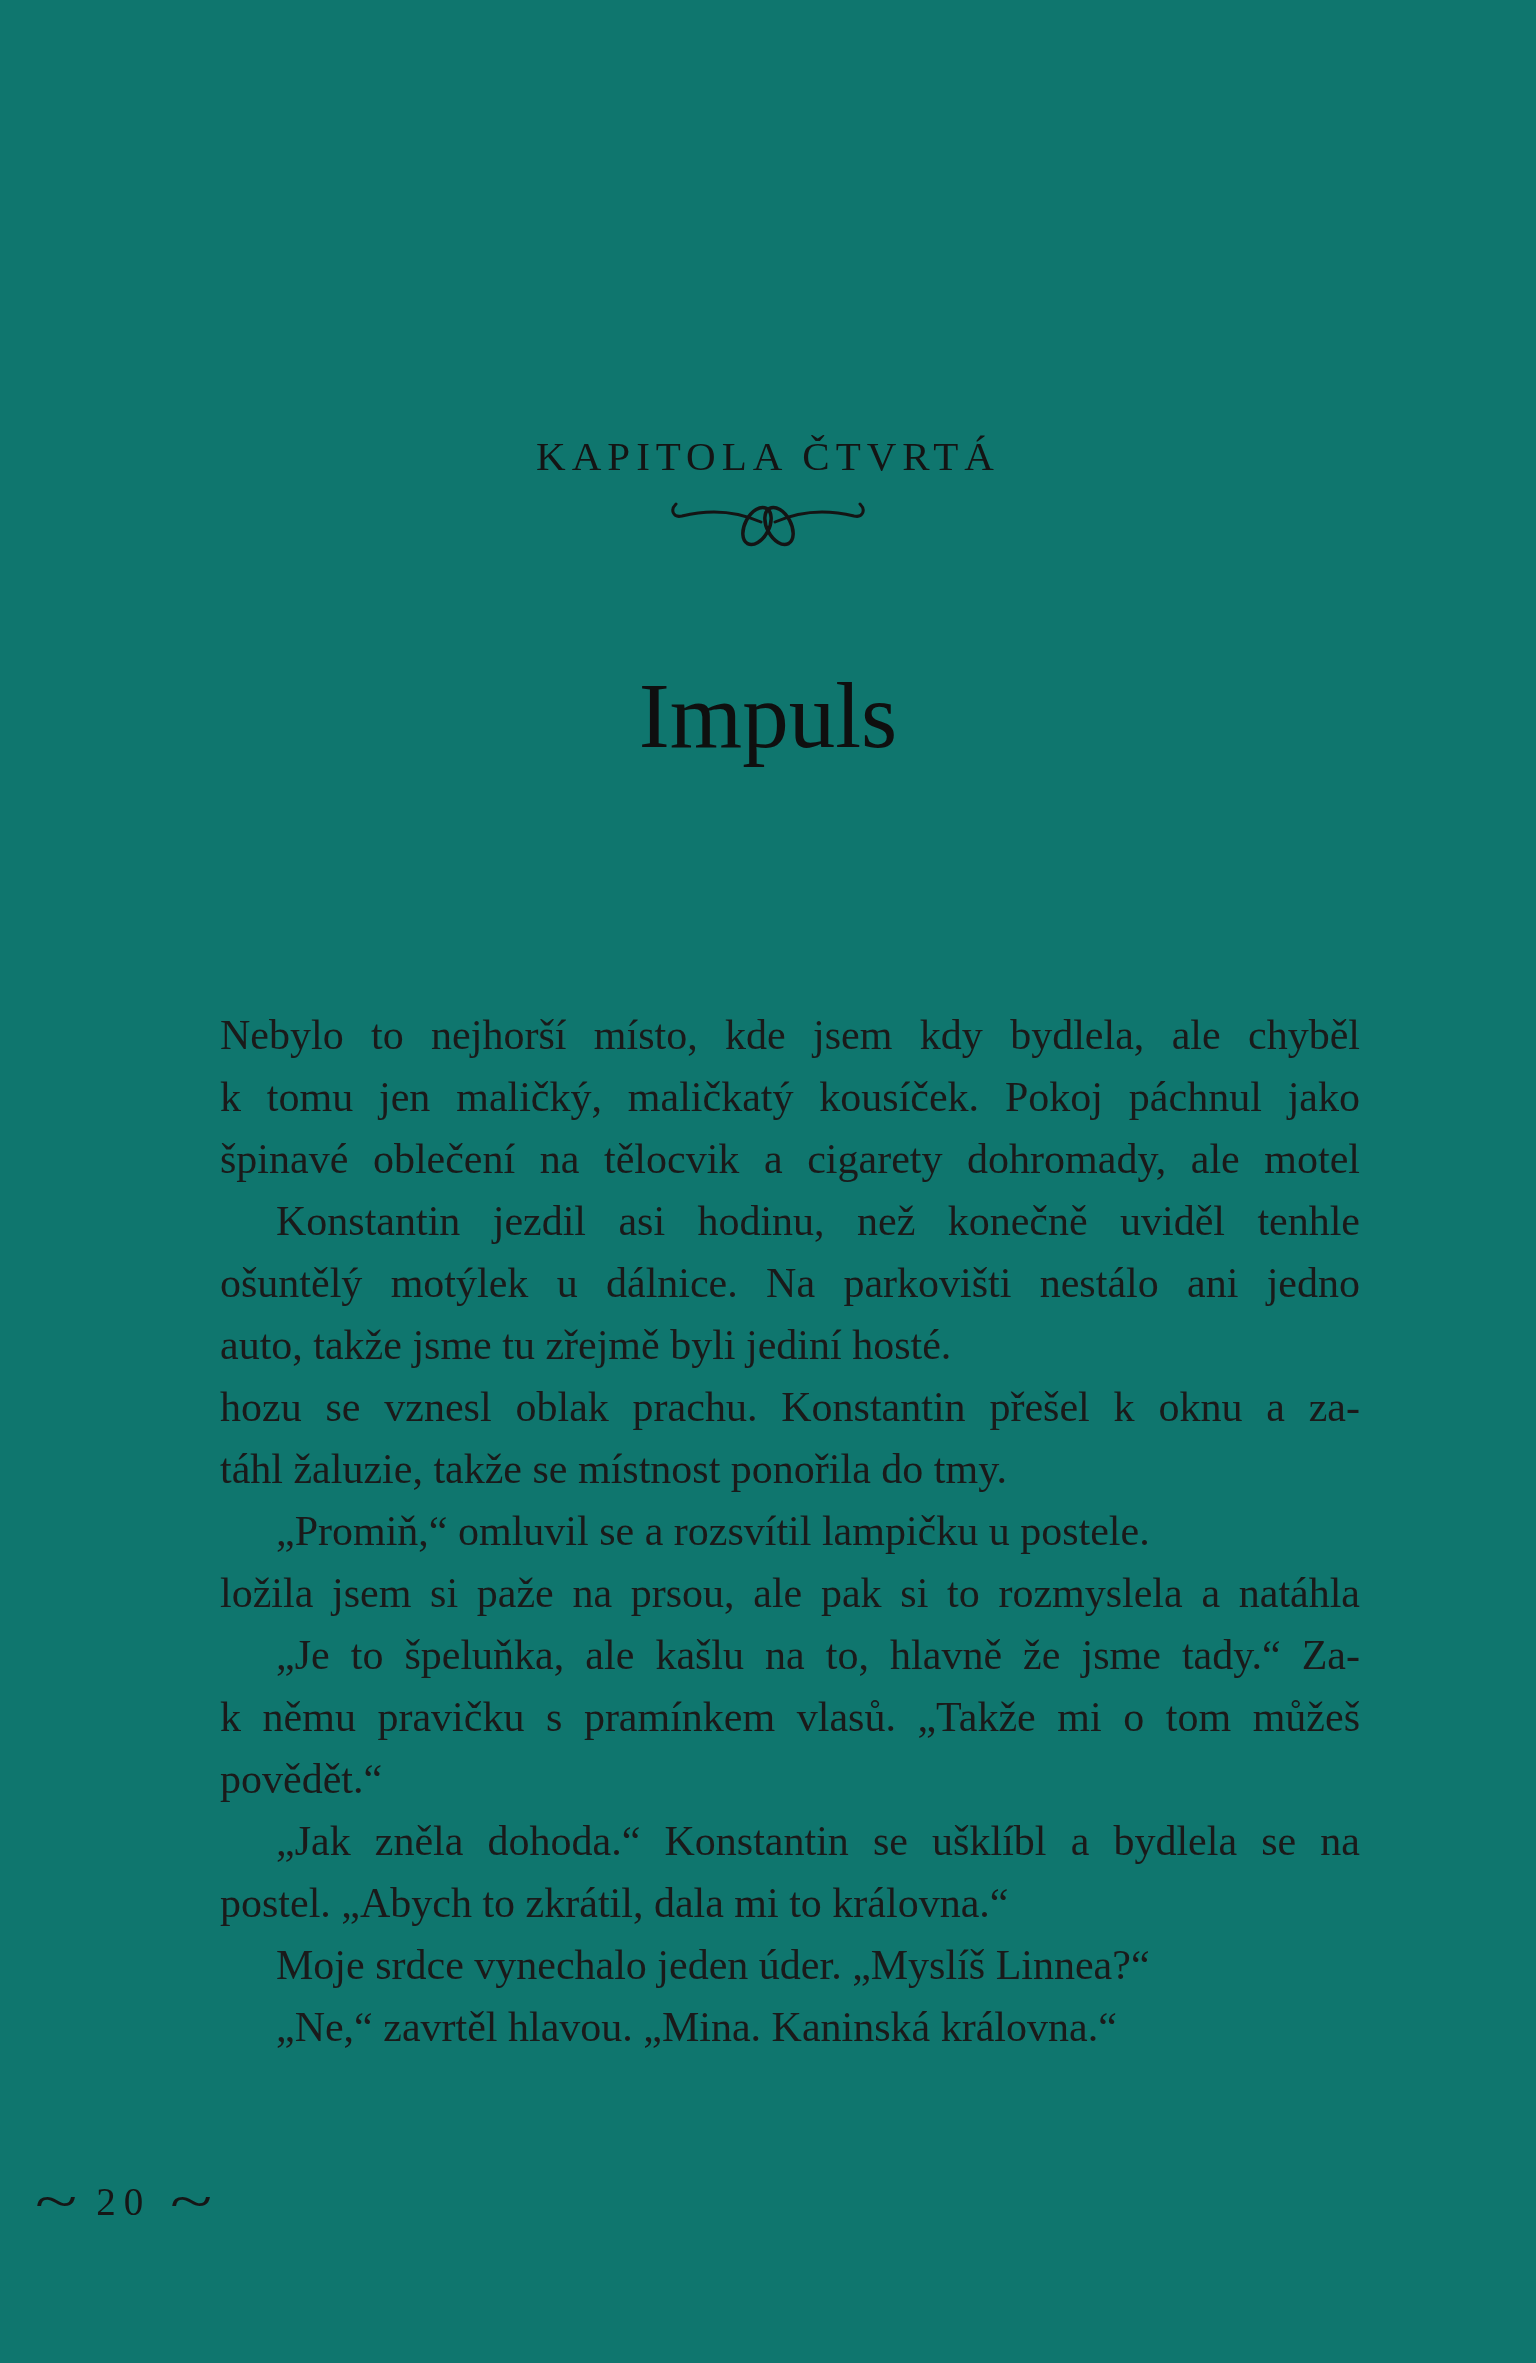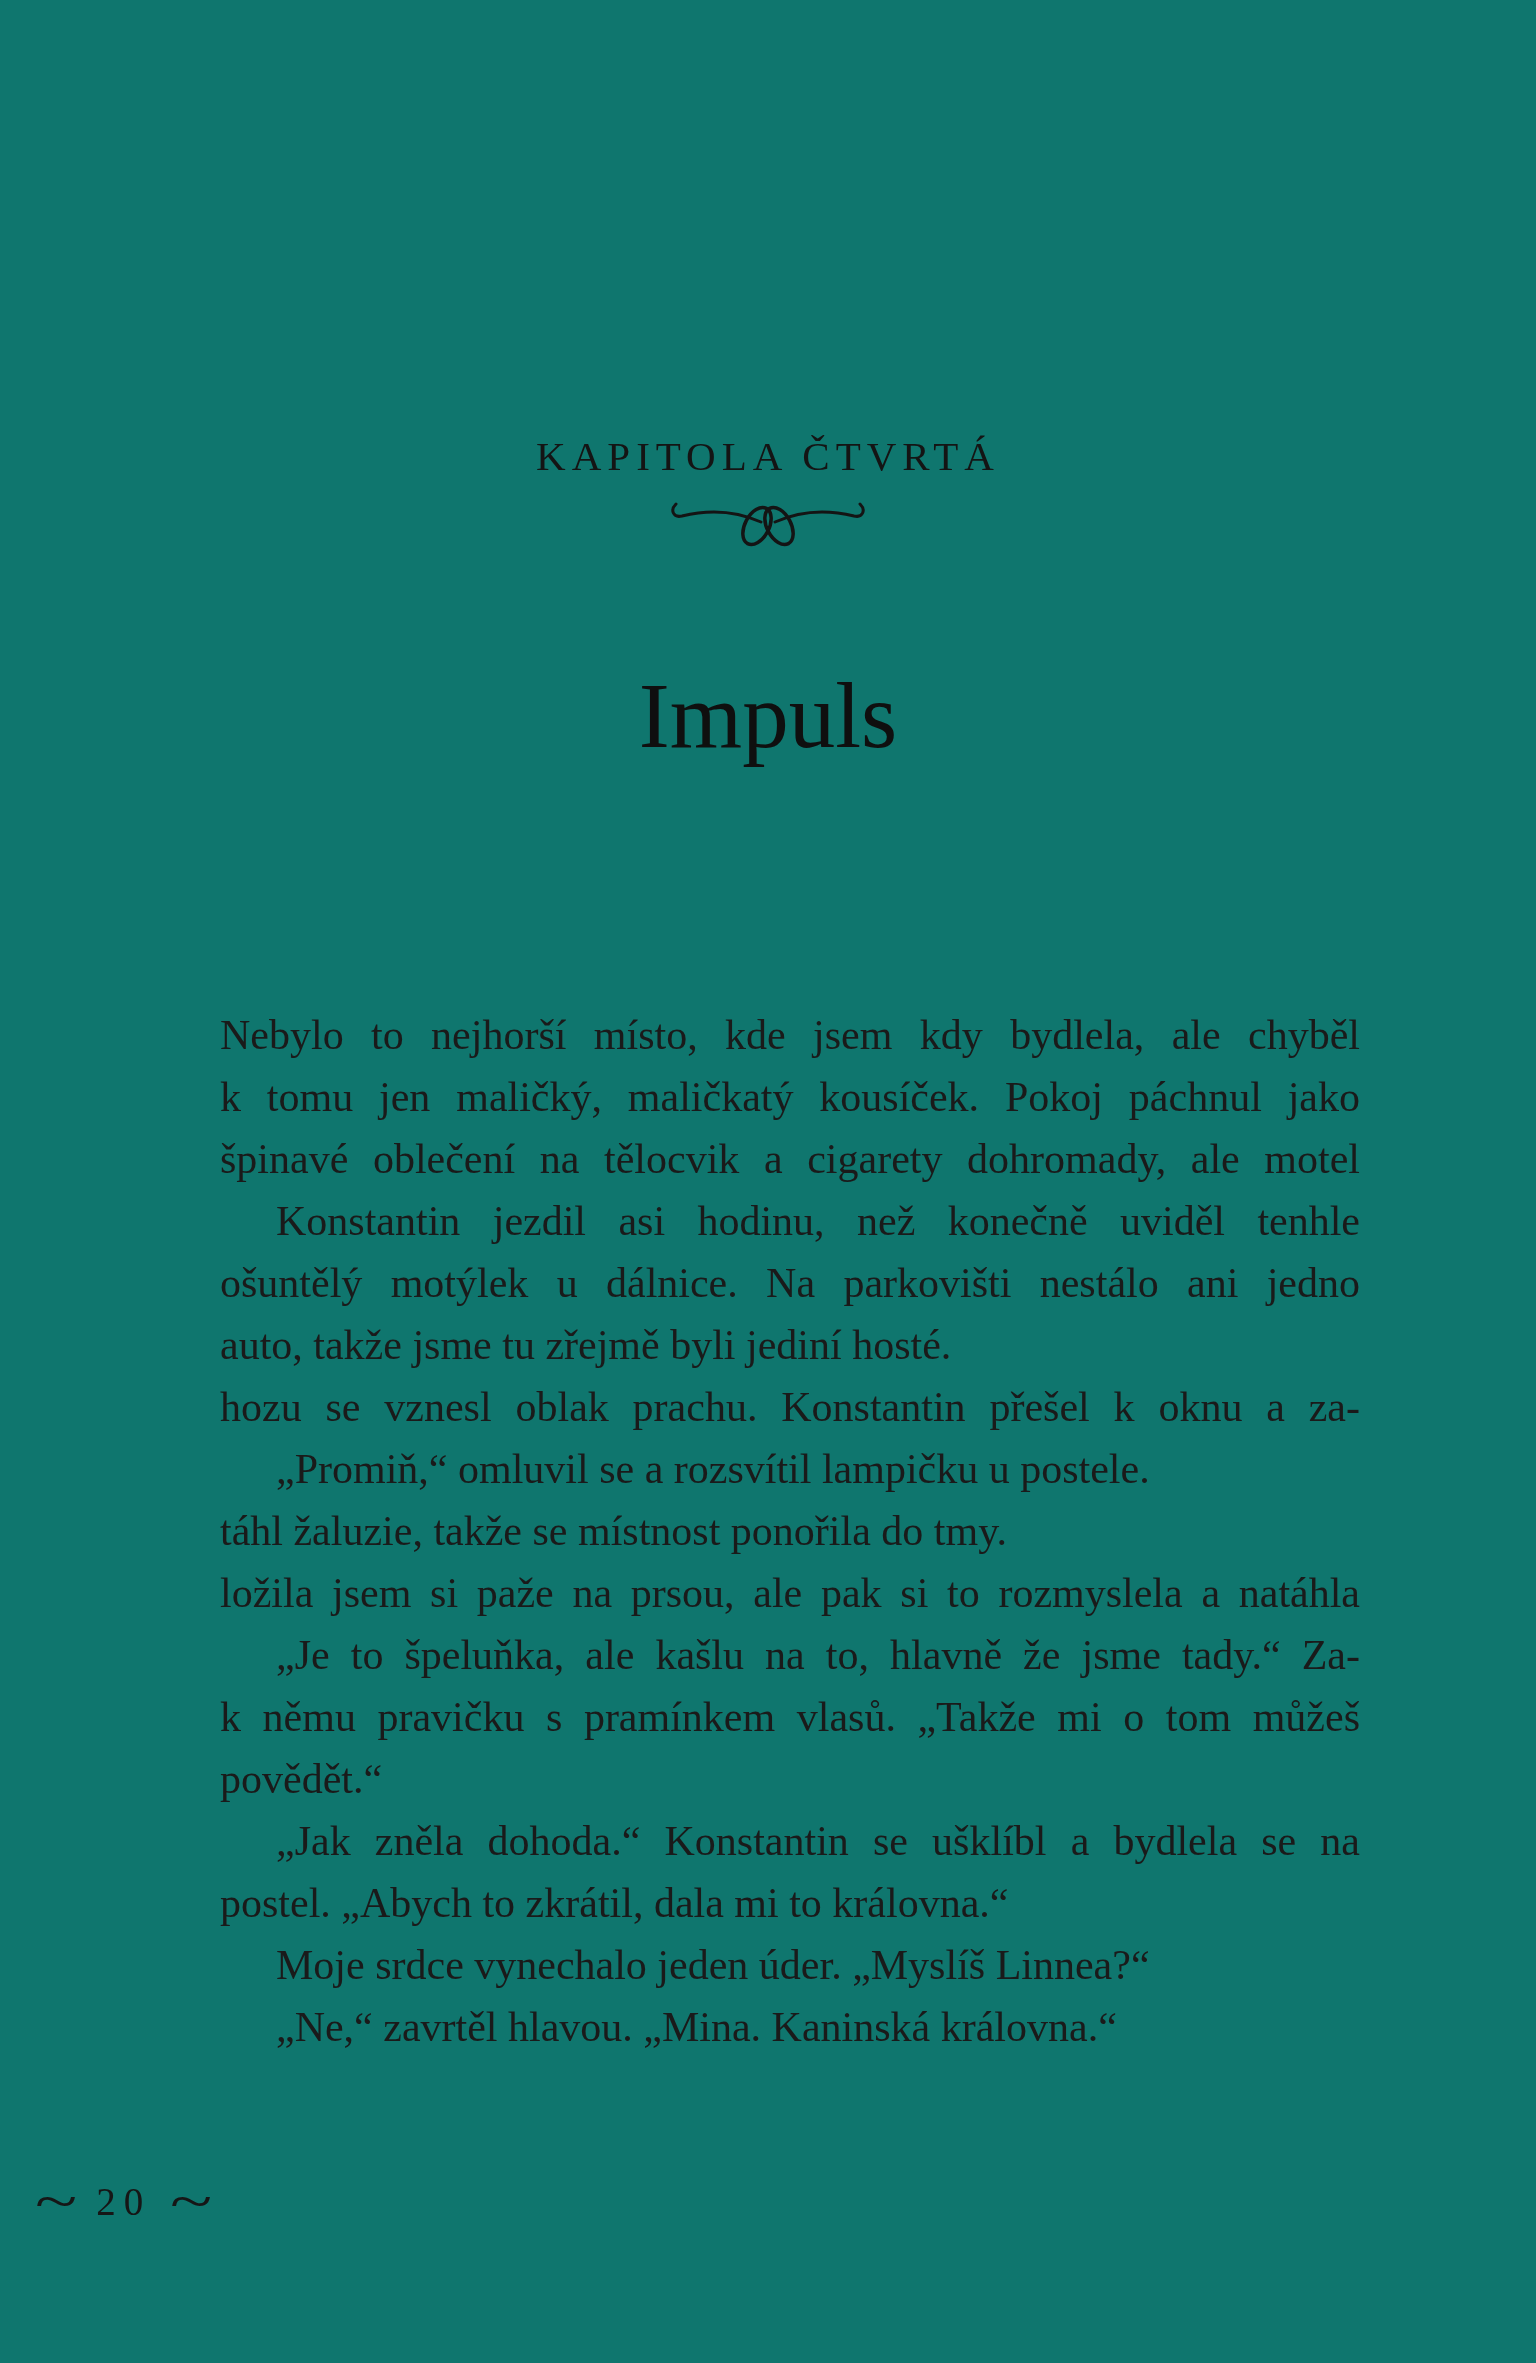--- a/index.html
+++ b/index.html
@@ -92,22 +92,22 @@
   <div class="chapter-title">Impuls</div>
 
   <div class="body-text">
     <div class="line just">Nebylo to nejhorší místo, kde jsem kdy bydlela, ale chyběl</div>
     <div class="line just">k tomu jen maličký, maličkatý kousíček. Pokoj páchnul jako</div>
     <div class="line just">špinavé oblečení na tělocvik a cigarety dohromady, ale motel</div>
     <div class="line just indent">Konstantin jezdil asi hodinu, než konečně uviděl tenhle</div>
     <div class="line just">ošuntělý motýlek u dálnice. Na parkovišti nestálo ani jedno</div>
     <div class="line">auto, takže jsme tu zřejmě byli jediní hosté.</div>
     <div class="line just">hozu se vznesl oblak prachu. Konstantin přešel k oknu a za-</div>
+    <div class="line">táhl žaluzie, takže se místnost ponořila do tmy.</div>
     <div class="line indent">„Promiň,“ omluvil se a rozsvítil lampičku u postele.</div>
-    <div class="line">táhl žaluzie, takže se místnost ponořila do tmy.</div>
     <div class="line just">ložila jsem si paže na prsou, ale pak si to rozmyslela a natáhla</div>
     <div class="line just indent">„Je to špeluňka, ale kašlu na to, hlavně že jsme tady.“ Za-</div>
     <div class="line just">k němu pravičku s pramínkem vlasů. „Takže mi o tom můžeš</div>
     <div class="line">povědět.“</div>
     <div class="line just indent">„Jak zněla dohoda.“ Konstantin se ušklíbl a bydlela se na</div>
     <div class="line">postel. „Abych to zkrátil, dala mi to královna.“</div>
     <div class="line indent">Moje srdce vynechalo jeden úder. „Myslíš Linnea?“</div>
     <div class="line indent">„Ne,“ zavrtěl hlavou. „Mina. Kaninská královna.“</div>
   </div>
 

